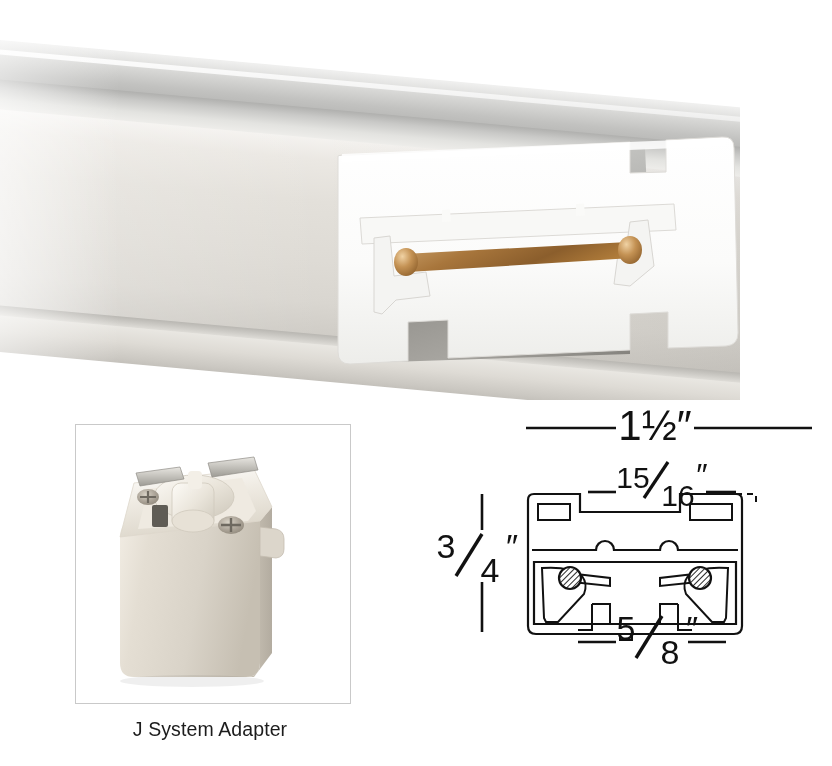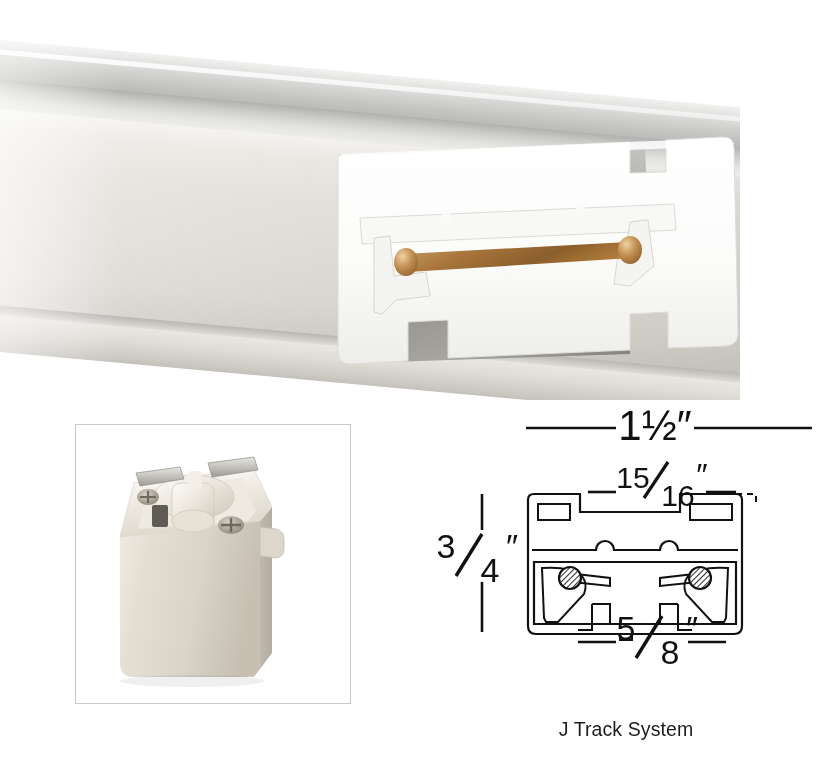--- a/index.html
+++ b/index.html
@@ -400,20 +400,21 @@
           <ellipse cx="155" cy="100" rx="13" ry="9" fill="url(#screwG)"></ellipse>
           <path d="M145,100 h20 M155,93 v14" stroke="#6e6960" stroke-width="2.4" fill="none"></path>
         </g>
 
         <path d="M184,102 L200,104 Q208,106 208,114 L208,124 Q208,132 200,133 L184,131 Z" fill="#dcd6cb" stroke="#c4bdb0" stroke-width="0.8"></path>
 
         <ellipse cx="116" cy="256" rx="72" ry="6" fill="#00000010"></ellipse>
       </svg>
     </div>
 
+    <div class="caption" id="adapter-caption">J System Adapter</div>
   </div>
 
   <div id="track-diagram-panel">
     <svg viewBox="0 0 412 300" xmlns="http://www.w3.org/2000/svg">
       <defs>
         <pattern id="hatch" width="4" height="4" patternUnits="userSpaceOnUse" patternTransform="rotate(45)">
           <rect width="4" height="4" fill="#ffffff"></rect>
           <line x1="0" y1="0" x2="0" y2="4" stroke="#111111" stroke-width="1.8"></line>
         </pattern>
       </defs>
@@ -504,15 +505,14 @@
       </g>
 
       <g>
         <text x="206" y="240" font-family="Liberation Sans, sans-serif" font-size="34" text-anchor="middle" fill="#111111">5</text>
         <line x1="216" y1="258" x2="242" y2="216" stroke="#111111" stroke-width="3.4"></line>
         <text x="250" y="264" font-family="Liberation Sans, sans-serif" font-size="34" text-anchor="middle" fill="#111111">8</text>
         <text x="272" y="240" font-family="Liberation Sans, sans-serif" font-size="34" text-anchor="middle" fill="#111111">″</text>
       </g>
     </svg>
 
-    <div class="caption" id="track-caption">J Track System</div>
   </div>
 </div>
 
 </body></html>

